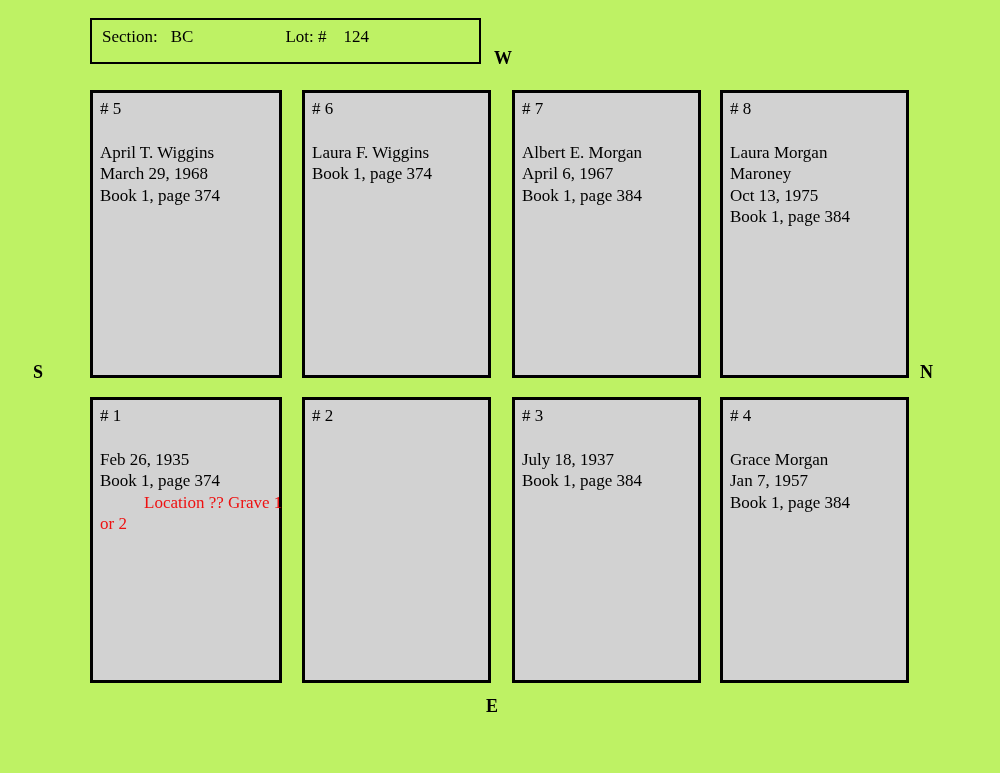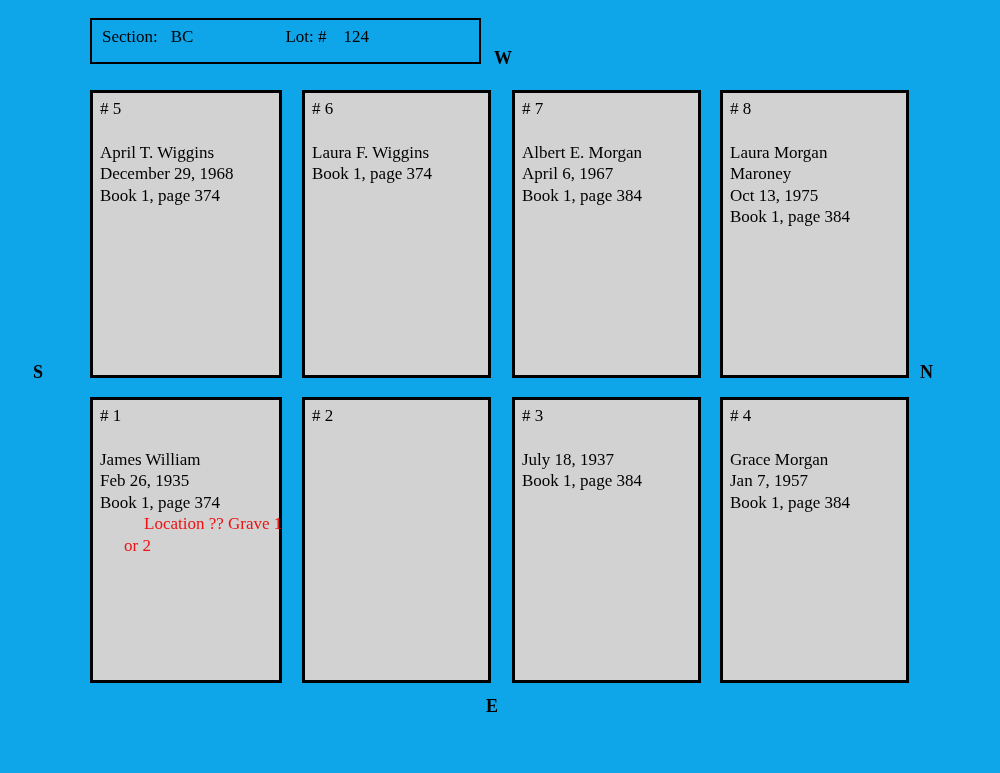--- a/index.html
+++ b/index.html
@@ -6,21 +6,21 @@
     margin: 0;
     padding: 0;
     background: #ffffff;
     font-family: "Liberation Serif", "DejaVu Serif", serif;
     color: #000000;
   }
   .page {
     position: relative;
     width: 1000px;
     height: 773px;
-    background: #0ea5e9;
+    background: #bef264;
     overflow: hidden;
   }
   
   .header-box {
     position: absolute;
     left: 90px;
     top: 18px;
     width: 391px;
     height: 46px;
     border: 2px solid #000000;
@@ -75,21 +75,21 @@
 
   <div class="compass w">W</div>
   <div class="compass s">S</div>
   <div class="compass n">N</div>
   <div class="compass e">E</div>
 
   <div class="plot r0 c0">
     <div class="plot-number"># 5</div>
     <div class="plot-lines">
         <div class="plot-line">April T. Wiggins</div>
-        <div class="plot-line">December 29, 1968</div>
+        <div class="plot-line">March 29, 1968</div>
         <div class="plot-line">Book 1, page 374</div>
       </div>
   </div>
   <div class="plot r0 c1">
     <div class="plot-number"># 6</div>
     <div class="plot-lines">
         <div class="plot-line">Laura F. Wiggins</div>
         <div class="plot-line">Book 1, page 374</div>
       </div>
   </div>
@@ -107,25 +107,24 @@
         <div class="plot-line">Laura Morgan</div>
         <div class="plot-line">Maroney</div>
         <div class="plot-line">Oct 13, 1975</div>
         <div class="plot-line">Book 1, page 384</div>
       </div>
   </div>
 
   <div class="plot r1 c0">
     <div class="plot-number"># 1</div>
     <div class="plot-lines">
-        <div class="plot-line">James William</div>
         <div class="plot-line">Feb 26, 1935</div>
         <div class="plot-line">Book 1, page 374</div>
         <div class="plot-line" style="color: rgb(238, 17, 17); margin-left: 44px;">Location ?? Grave 1</div>
-        <div class="plot-line" style="color: rgb(238, 17, 17); margin-left: 24px;">or 2</div>
+        <div class="plot-line" style="color: rgb(238, 17, 17);">or 2</div>
       </div>
   </div>
   <div class="plot r1 c1">
     <div class="plot-number"># 2</div>
     <div class="plot-lines"></div>
   </div>
   <div class="plot r1 c2">
     <div class="plot-number"># 3</div>
     <div class="plot-lines">
         <div class="plot-line">July 18, 1937</div>

